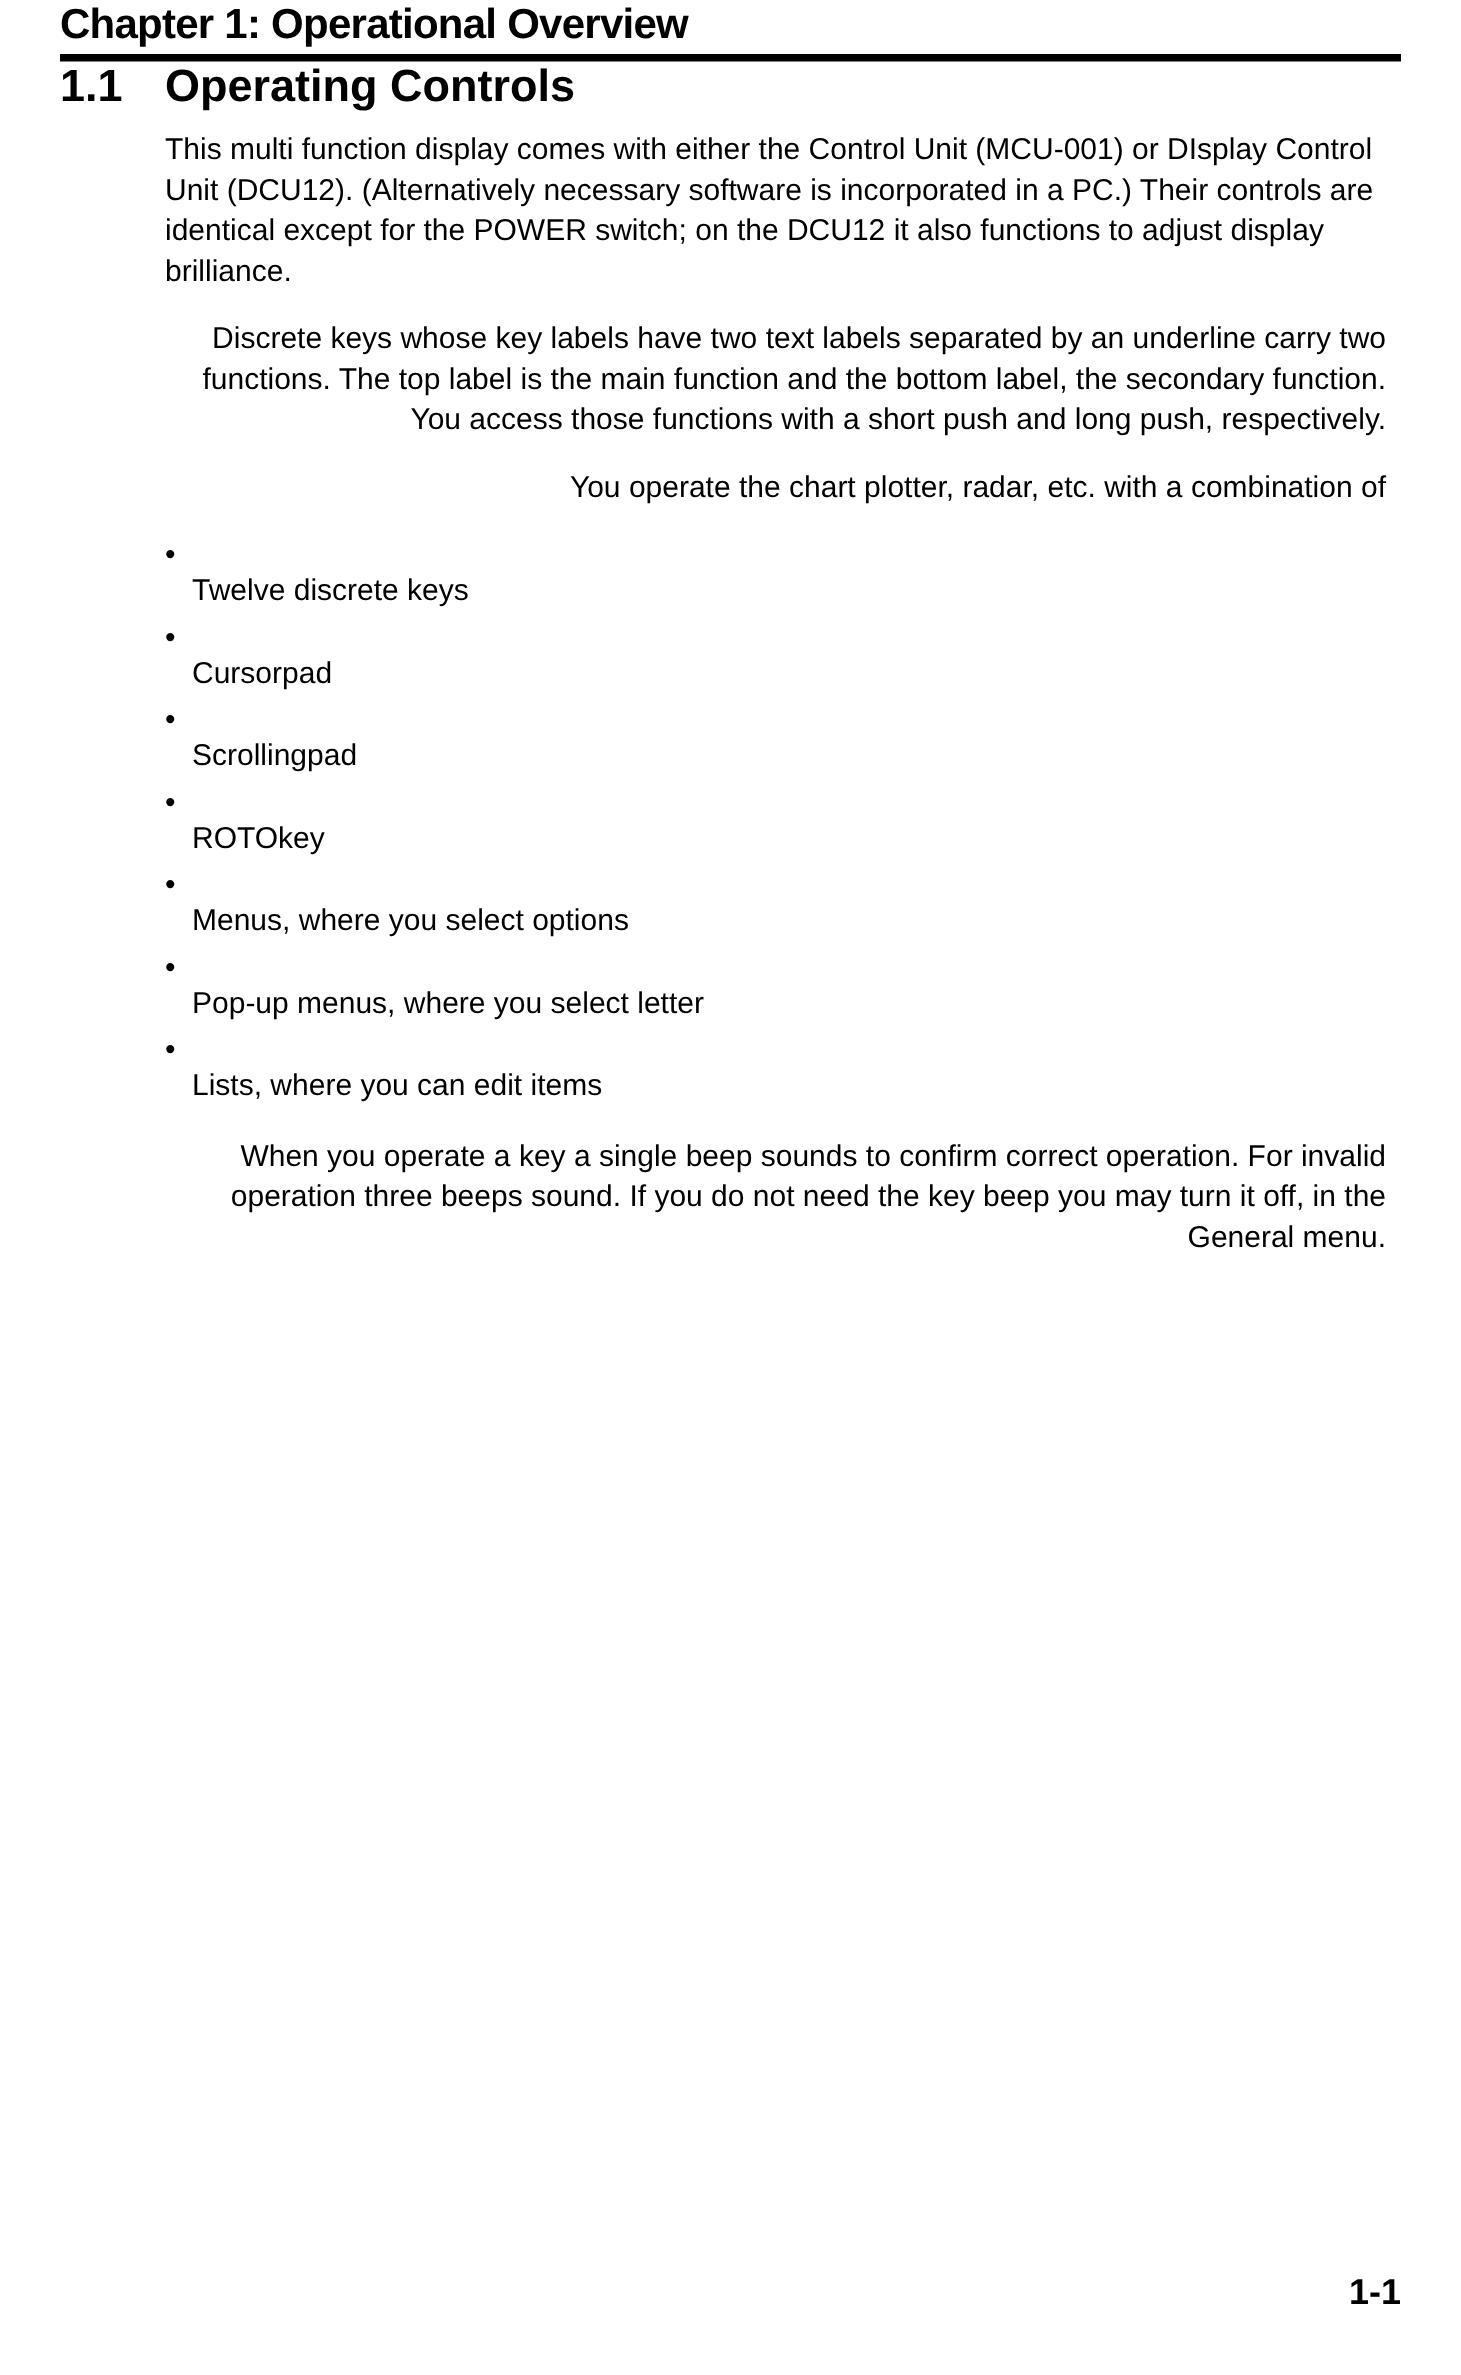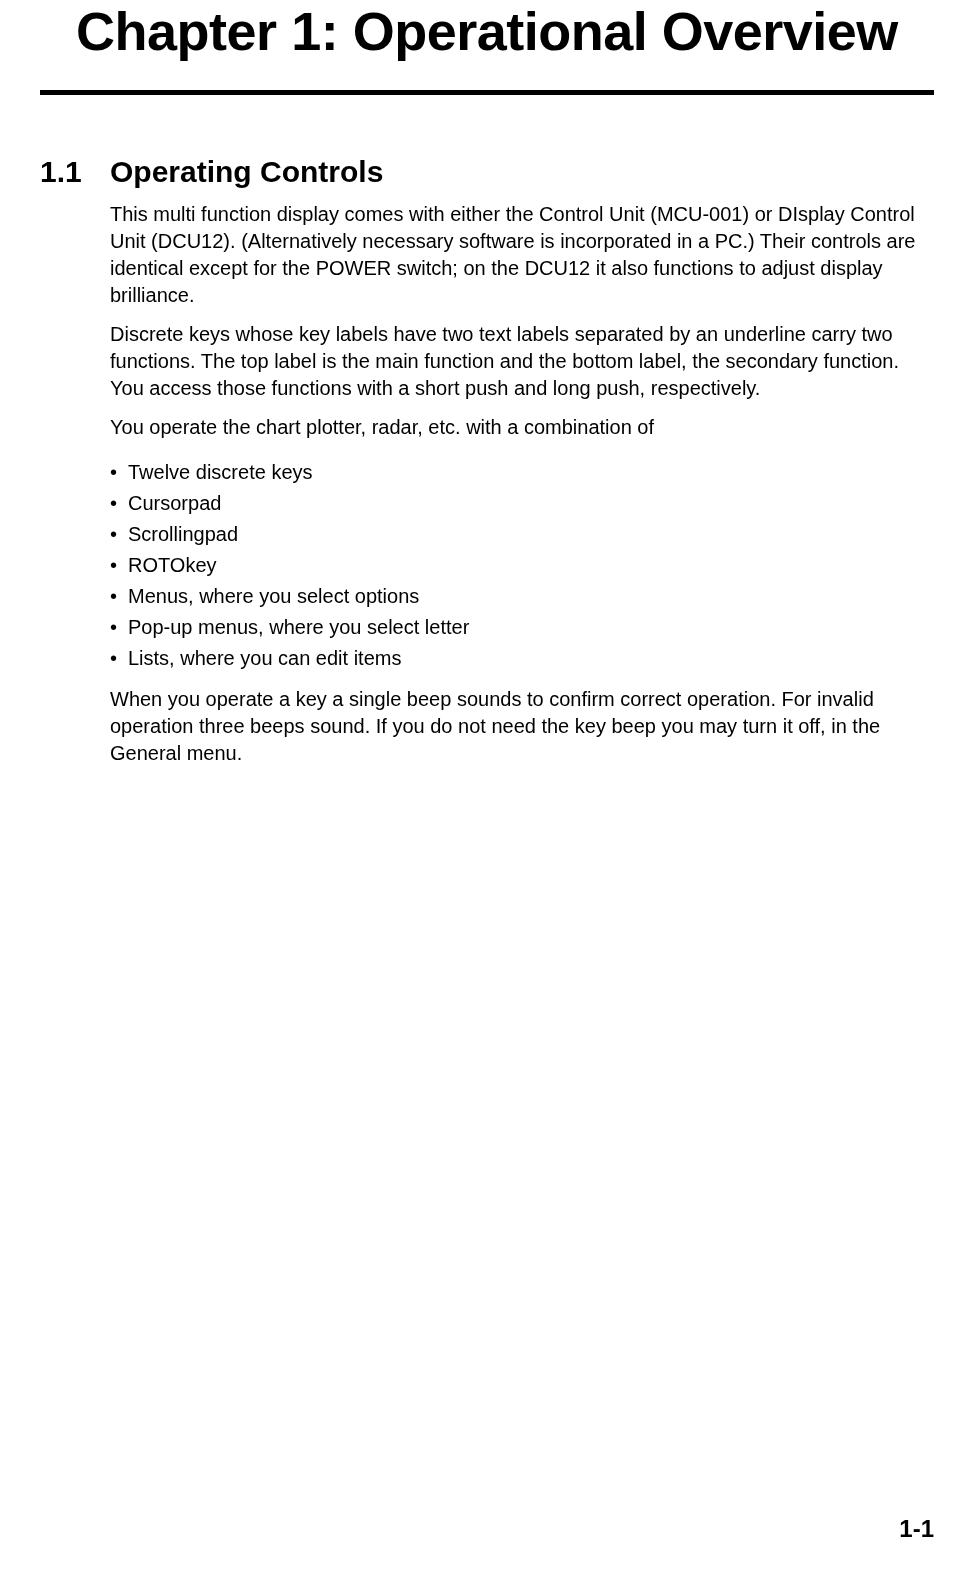--- a/index.html
+++ b/index.html
@@ -10,26 +10,25 @@
     body {
       font-family: Arial, Helvetica, sans-serif;
       background: #ffffff;
       color: #000000;
       width: 974px;
       height: 1583px;
       padding: 0 40px 40px 40px;
       position: relative;
     }
     .chapter-title {
-      font-size: 54px;
+      font-size: 28px;
       font-weight: bold;
       letter-spacing: -0.5px;
-      padding-bottom: 28px;
+      padding-bottom: 4px;
       border-bottom: 5px solid #000;
-      text-align: center;
     }
     .content-indent {
       margin-left: 70px;
       margin-right: 10px;
     }
     .intro-paragraph {
       font-size: 20px;
       line-height: 1.35;
       margin-top: 42px;
     }
@@ -37,51 +36,53 @@
       font-size: 20px;
       line-height: 1.35;
       margin-top: 18px;
     }
     .bold-key {
       font-weight: bold;
     }
     .section-header {
       font-size: 30px;
       font-weight: bold;
-      margin-top: 60px;
       display: flex;
     }
     .section-number {
       width: 70px;
       flex-shrink: 0;
     }
     .section-title {
       flex: 1;
     }
     .section-paragraph {
       font-size: 20px;
       line-height: 1.35;
       margin-top: 12px;
     }
     .section-paragraph.mt {
+      margin-top: 18px;
+      text-align: right;
     }
     .bullet-list {
       margin-top: 16px;
     }
     .bullet-item {
       font-size: 20px;
       line-height: 1.55;
       display: flex;
     }
     .bullet-dot {
       width: 18px;
       flex-shrink: 0;
     }
     .bullet-text {
       flex: 1;
+      margin-top: 24px;
     }
     .page-number {
       position: absolute;
       bottom: 40px;
       right: 40px;
       font-size: 24px;
       font-weight: bold;
     }
   </style>
 </head>

